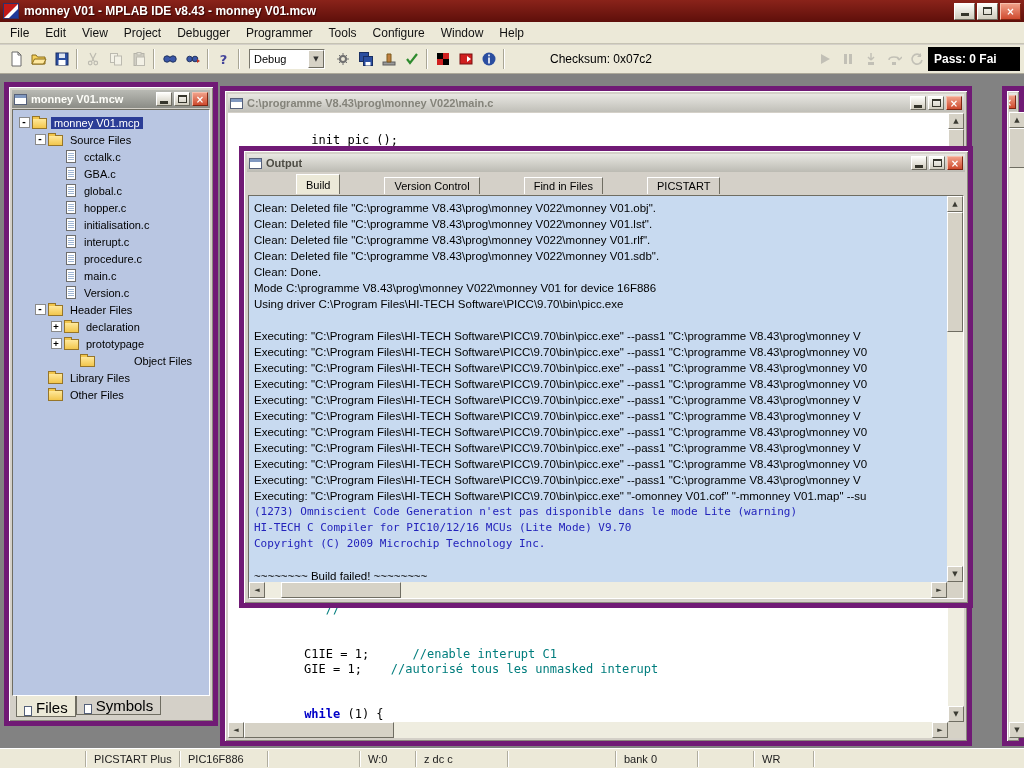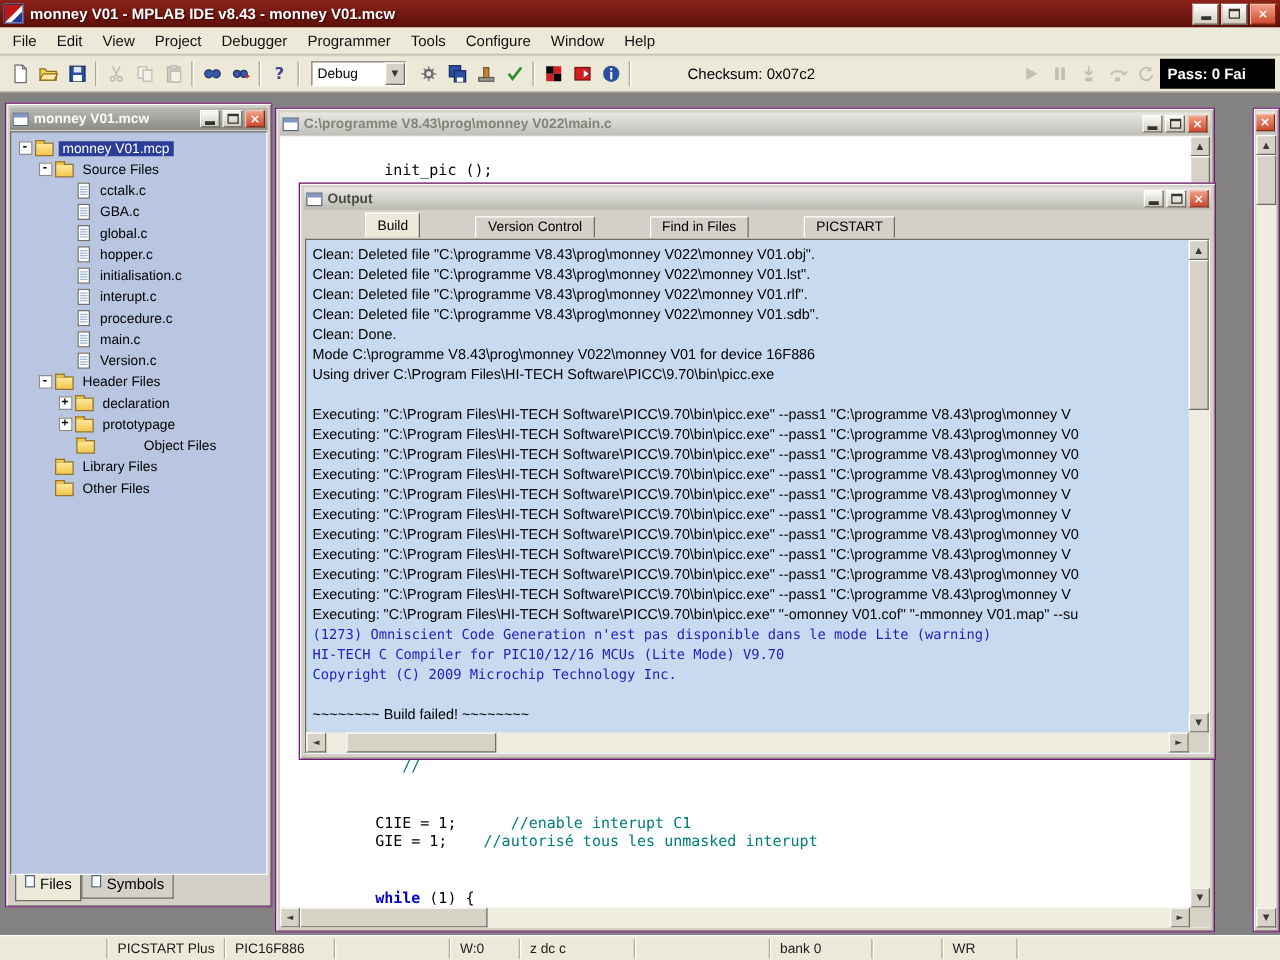--- a/index.html
+++ b/index.html
@@ -41,21 +41,21 @@
   .combo-btn { width:16px; height:18px; background:#D6D2C6; border:1px solid; border-color:#fff #6f6d62 #6f6d62 #fff;
     font:7px/16px "DejaVu Sans",sans-serif; text-align:center; color:#333; }
   .checksum { margin-left:42px; font-size:12px; color:#000; white-space:nowrap; }
   .tb-spacer { flex:1; }
   .pass-panel { width:92px; height:24px; background:#000; color:#fff; font:bold 12px "Liberation Sans",sans-serif;
     display:flex; align-items:center; padding-left:6px; overflow:hidden; white-space:nowrap; flex:none; }
 
   
   #mdi { position:absolute; top:74px; left:0; right:0; bottom:20px; background:#828282; overflow:hidden; }
 
-  .childwin { position:absolute; background:#D4D0C8; border:1px solid #701a75; padding:3px;
+  .childwin { position:absolute; background:#D4D0C8; border:5px solid #701a75; padding:3px;
     box-shadow:inset 1px 1px 0 #fff, inset -1px -1px 0 #8a887c; }
   .ctitle { height:18px; display:flex; align-items:center; padding:0 2px; margin-bottom:1px; }
   .ctitle .wicon { width:13px; height:11px; flex:none; margin-right:4px; background:#fff; border:1px solid #55607a;
     box-shadow:inset 0 3px 0 #8098c0; }
   .ctitle-text { flex:1; font-size:11px; font-weight:bold; white-space:nowrap; overflow:hidden; }
   .t-proj { background:linear-gradient(#b9bab4,#8b8c86); } .t-proj .ctitle-text { color:#fdfdf8; }
   .t-edit { background:linear-gradient(#e8e7e2,#c0bfb8); } .t-edit .ctitle-text { color:#84837a; }
   .t-out  { background:linear-gradient(#e8e7e2,#bcbbb3); } .t-out  .ctitle-text { color:#4c4b43; }
 
   
@@ -69,21 +69,21 @@
   .i-folder { width:15px; height:11px; flex:none; margin:2px 4px 0 1px; position:relative;
     background:linear-gradient(#ffe89a,#f2c64c); border:1px solid #96752a; }
   .i-folder::before { content:""; position:absolute; top:-3px; left:-1px; width:6px; height:2px;
     background:#f2c64c; border:1px solid #96752a; border-bottom:none; }
   .i-file { width:10px; height:13px; flex:none; margin:0 5px 0 3px; background:#fff; border:1px solid #6e6e6e; position:relative; }
   .i-file::before { content:""; position:absolute; left:1px; top:2px; width:6px; height:1px; background:#9fb6d4;
     box-shadow:0 2px 0 #9fb6d4, 0 4px 0 #9fb6d4, 0 6px 0 #9fb6d4; }
   .tree-label { padding:0 3px; }
   .tree-label.selected { background:#2b3d96; color:#fff; }
   #proj-tabs { height:22px; display:flex; align-items:flex-start; padding-left:4px; background:#D4D0C8; }
-  .btab { height:19px; padding:0 7px; display:flex; align-items:flex-start; gap:4px; font-size:12px; color:#000;
+  .btab { height:19px; padding:0 7px; display:flex; align-items:flex-end; gap:4px; font-size:15px; color:#000;
     background:#D4D0C8; border:1px solid #6f6d62; border-top:none; }
   .btab.active { background:#ECE9D8; height:21px; }
   .mini-page { width:8px; height:10px; background:#fff; border:1px solid #55607a; flex:none; }
 
   
   #editwin { left:220px; top:12px; width:752px; height:660px; z-index:1; }
   #editor-client { position:absolute; left:3px; right:3px; top:22px; bottom:3px; background:#fff; overflow:hidden; }
   .code { font:12px/15px "DejaVu Sans Mono",monospace; white-space:pre; }
   #code-top { position:absolute; top:0; left:0; right:16px; padding:20px 0 0 40px; }
   #code-bottom { position:absolute; bottom:16px; left:0; right:16px; padding:8px 0 0 40px; }
@@ -444,21 +444,21 @@
           <span class="i-folder"></span>
           <span class="tree-label">declaration</span>
         </div>
         <div class="tree-row" style="padding-left: 36px;">
           <span class="exp-slot">
             <span class="i-exp">+</span>
           </span>
           <span class="i-folder"></span>
           <span class="tree-label">prototypage</span>
         </div>
-        <div class="tree-row" style="padding-left: 5px; gap: 32px;">
+        <div class="tree-row" style="padding-left: 20px; gap: 32px;">
           <span class="exp-slot"></span>
           <span class="i-folder"></span>
           <span class="tree-label">Object Files</span>
         </div>
         <div class="tree-row" style="padding-left: 20px;">
           <span class="exp-slot"></span>
           <span class="i-folder"></span>
           <span class="tree-label">Library Files</span>
         </div>
         <div class="tree-row" style="padding-left: 20px;">

